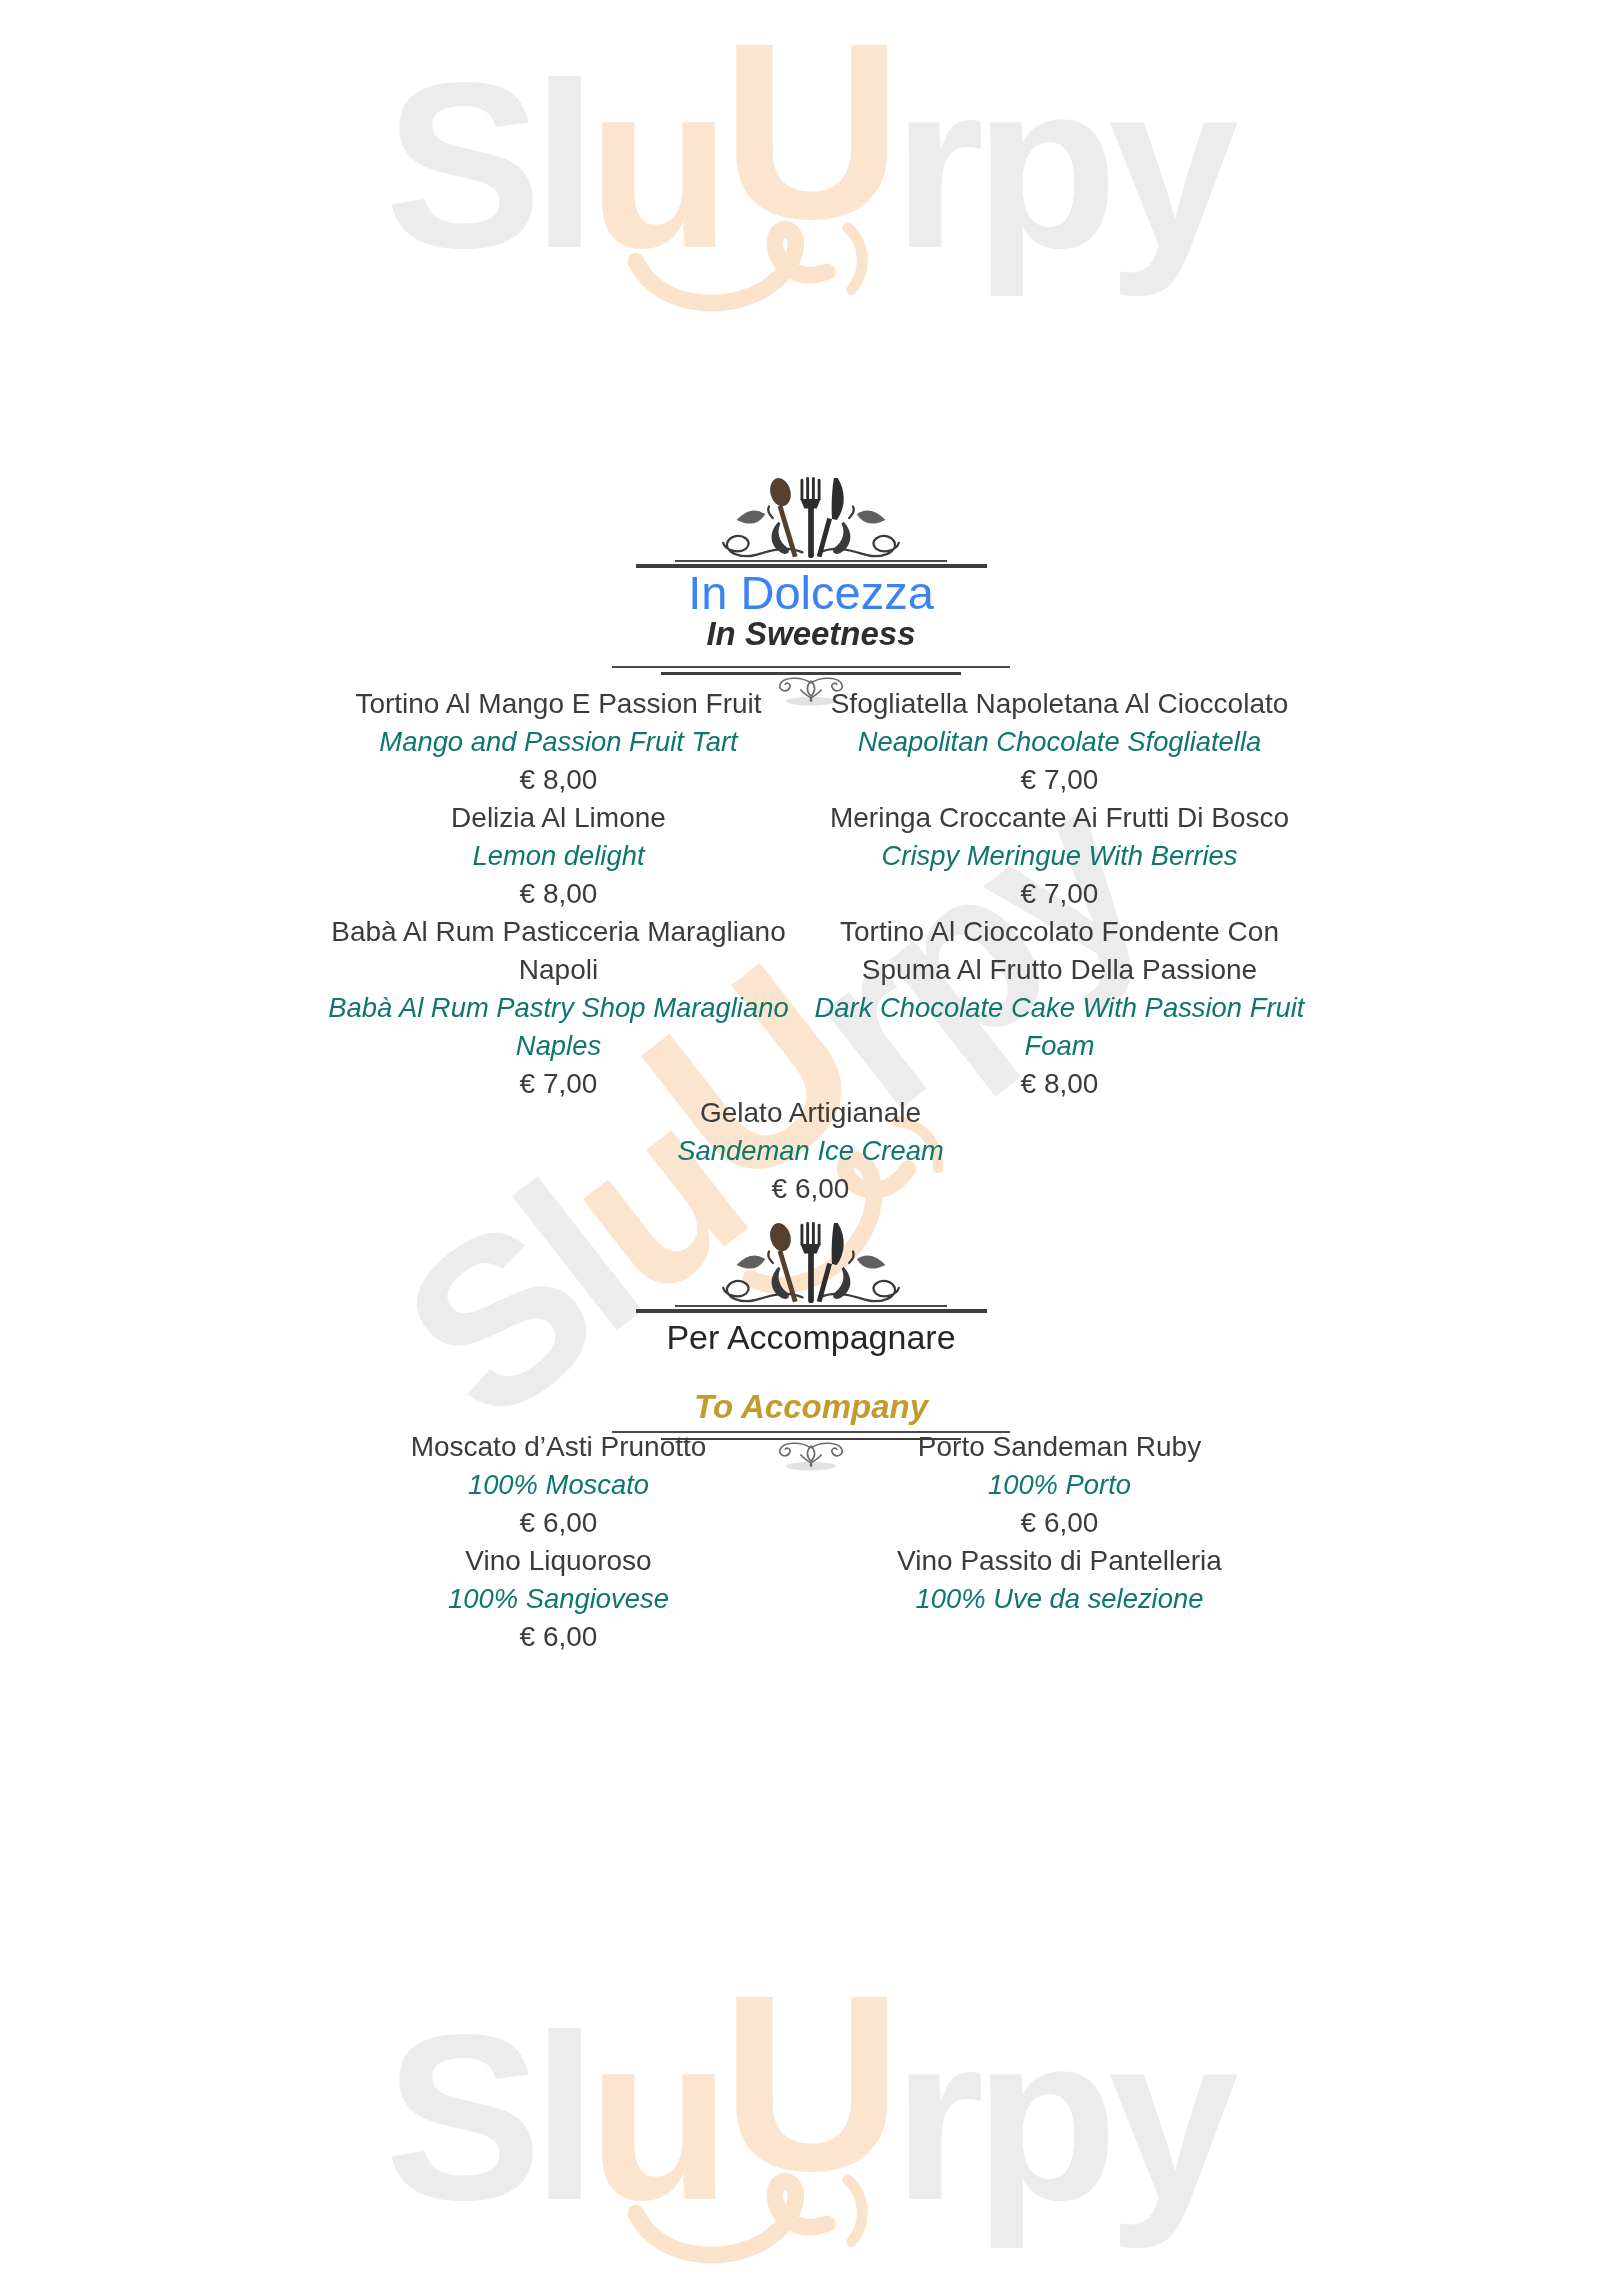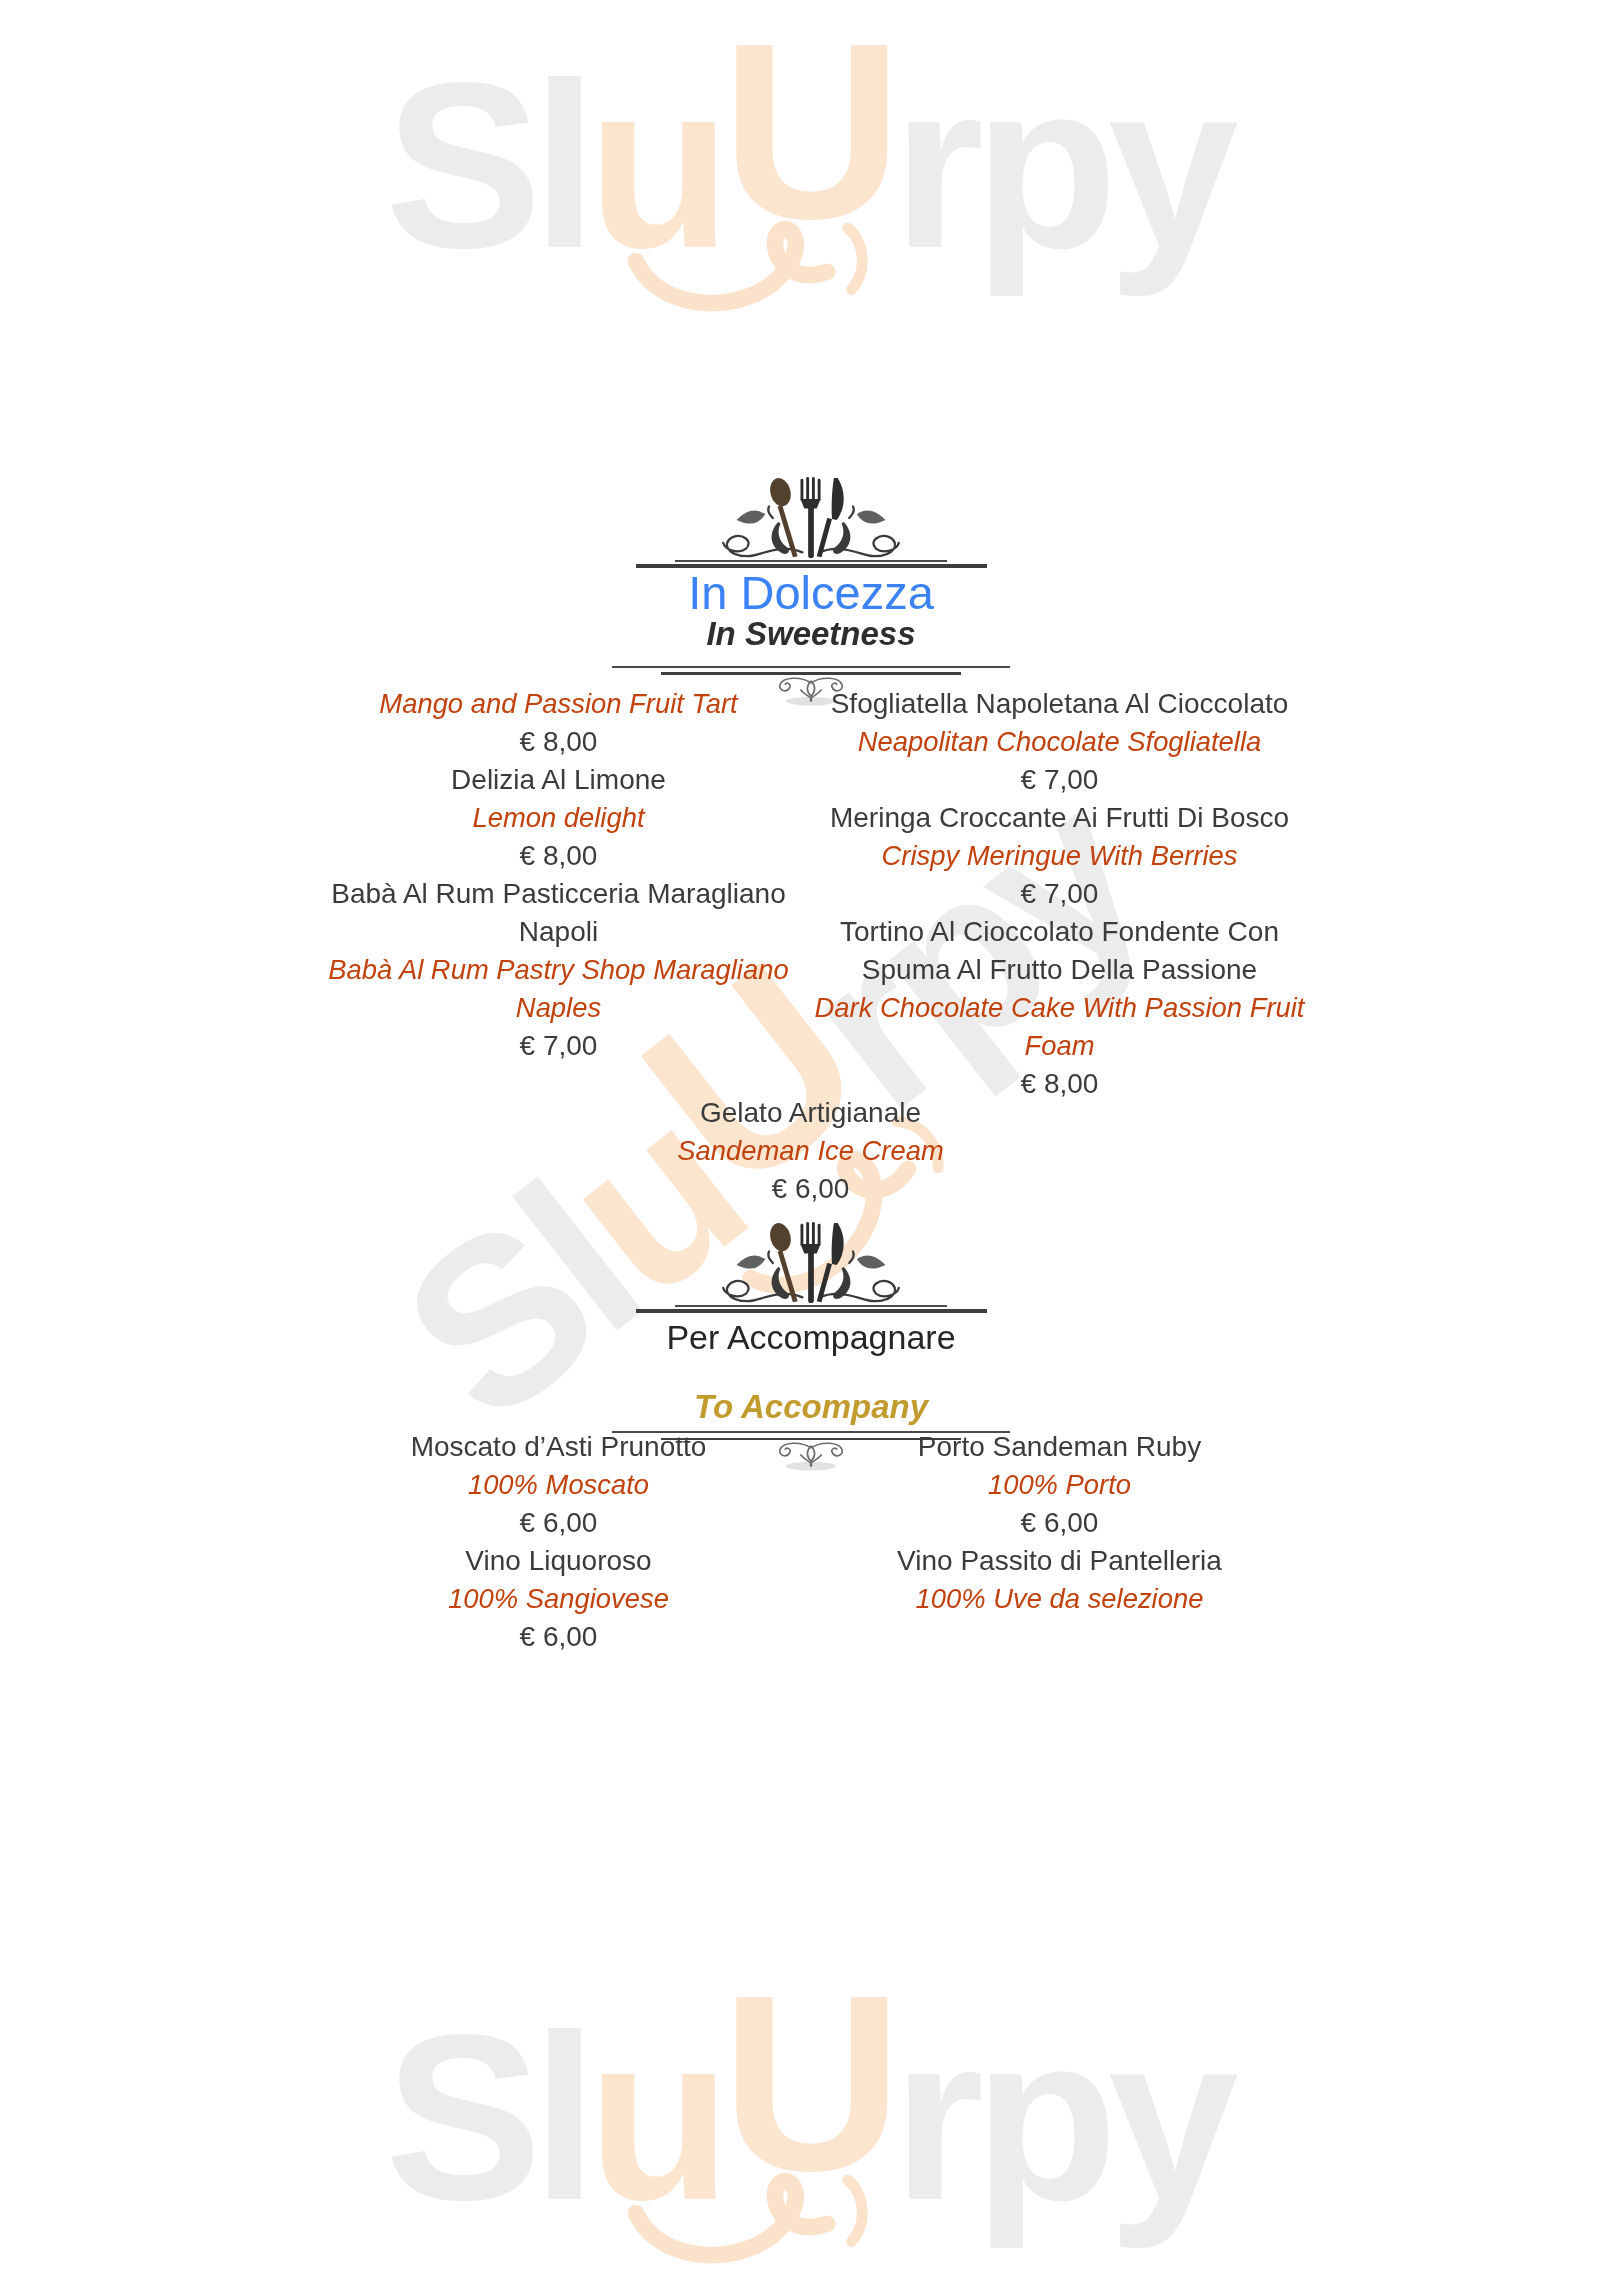--- a/index.html
+++ b/index.html
@@ -37,21 +37,21 @@
   .plain .title-en { color:#c19b2e; font-size:33px;margin-top:28px; }
   .rule-bottom { position:relative; margin-top:11.8px; height:41px; }
   .plain .rule-bottom { margin-top:3.9px; }
   .rule-bottom .la { position:absolute; top:0; left:2px;  right:2px;  height:2px; background:#4a4a4a; }
   .rule-bottom .lb { position:absolute; top:6.9px; left:51px; right:51px; height:2.9px; background:#3d3d3d; }
   .ornament { position:absolute; top:10.8px; left:50%; transform:translateX(-50%); width:108px; height:31px; }
 
   
   .col { position:absolute; width:549px; text-align:center; z-index:2; }
   .col p { margin:0; font-size:28px; line-height:38px; white-space:pre-line; }
-  .col p.desc { font-size:27.4px; font-style:italic; color:#c2410c; }
+  .col p.desc { font-size:27.4px; font-style:italic; color:#0f766e; }
   .s1-left  { left:284px; top:685px; }
   .s1-right { left:785px; top:685px; }
   .center-item { left:0; width:1621px; top:1094px; }
   .s2-left  { left:284px; top:1428px; }
   .s2-right { left:785px; top:1428px; }
 </style>
 </head>
 <body>
 
 <div class="page">
@@ -133,20 +133,21 @@
           <path d="M55 7 C 66 0 84 1 87 9 C 89 15 80 18 77 12 C 75 8 80 6 82 9"></path>
           <path d="M55 5 C 50 10 50 16 55 21 C 60 16 60 10 55 5"></path>
           <path d="M44 14 C 48 19 52 20 55 23 C 58 20 62 19 66 14"></path>
           <path d="M55 23 C 53 27 57 27 55 23"></path>
         </g>
       </svg>
     </div>
   </div>
 
   <div class="col s1-left">
+    <p>Tortino Al Mango E Passion Fruit</p>
     <p class="desc">Mango and Passion Fruit Tart</p>
     <p class="price">€ 8,00</p>
     <p>Delizia Al Limone</p>
     <p class="desc">Lemon delight</p>
     <p class="price">€ 8,00</p>
     <p>Babà Al Rum Pasticceria Maragliano
 Napoli</p>
     <p class="desc">Babà Al Rum Pastry Shop Maragliano
 Naples</p>
     <p class="price">€ 7,00</p>

